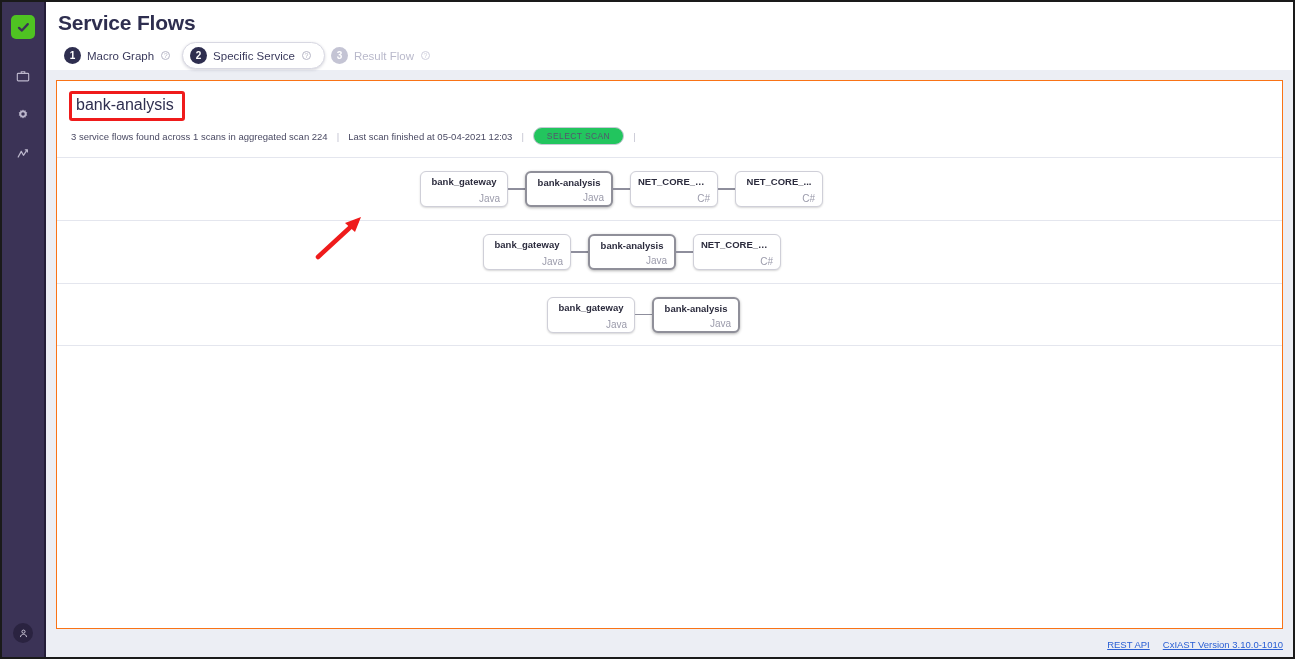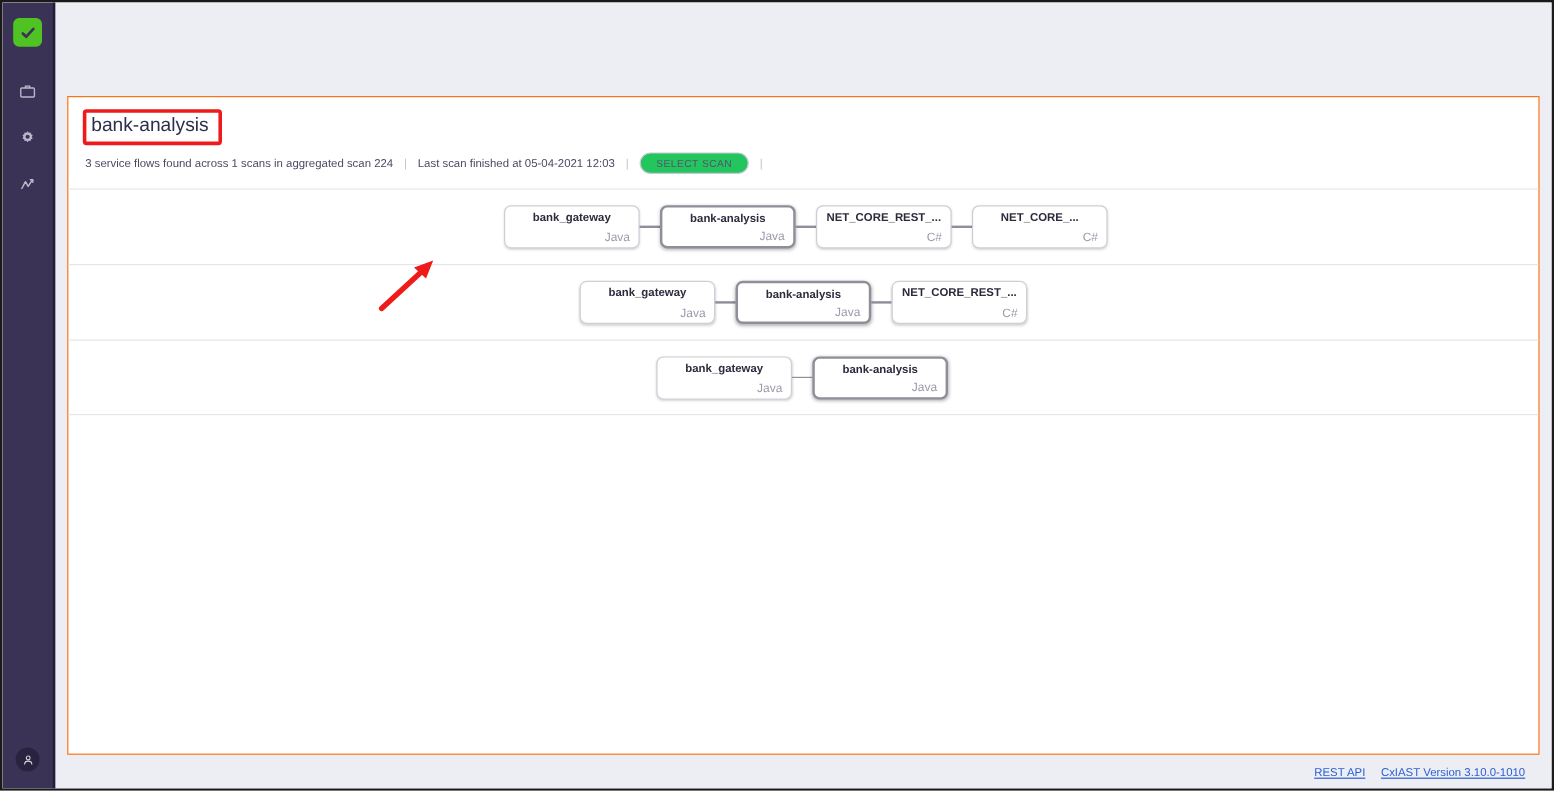--- a/index.html
+++ b/index.html
@@ -203,21 +203,21 @@
     align-items: center;
     position: relative;
   }
   .flow-row:last-child { border-bottom: 1px solid #e4e6ee; }
   .flow-inner {
     display: flex;
     align-items: center;
     position: absolute;
   }
   .node {
-    width: 113px;
+    width: 88px;
     height: 36px;
     border-radius: 6px;
     background: #ffffff;
     border: 1px solid #cfcfd8;
     box-shadow: 0 1px 2px rgba(0,0,0,0.16);
     padding: 4px 7px 3px 7px;
     display: flex;
     flex-direction: column;
     justify-content: space-between;
     cursor: pointer;
@@ -254,21 +254,21 @@
     position: absolute;
     left: 255px;
     top: 132px;
     pointer-events: none;
     z-index: 20;
   }
 
   
   #footer {
     position: absolute;
-    left: 0; right: 22px;
+    left: 0; right: 10px;
     bottom: 2px;
     height: 22px;
     display: flex;
     align-items: center;
     justify-content: flex-end;
     gap: 13px;
     font-size: 9.5px;
   }
   #footer a {
     color: #2a5fd4;
@@ -314,20 +314,45 @@
         <svg width="11" height="11" viewBox="0 0 16 16" fill="none" stroke="currentColor" stroke-width="1.3">
           <circle cx="8" cy="5.3" r="2.3"></circle>
           <path d="M3.6 13.2c0-2.5 2-4.1 4.4-4.1s4.4 1.6 4.4 4.1"></path>
         </svg>
       </div>
     </div>
   </div>
 
   <div id="main">
 
+    <div id="header">
+      <div id="page-title">Service Flows</div>
+
+      <div id="stepper">
+
+        <div class="step">
+          <span class="step-num">1</span>
+          <span class="step-label">Macro Graph</span>
+          <span class="help-dot">?</span>
+        </div>
+
+        <div class="step active">
+          <span class="step-num">2</span>
+          <span class="step-label">Specific Service</span>
+          <span class="help-dot">?</span>
+        </div>
+
+        <div class="step disabled">
+          <span class="step-num">3</span>
+          <span class="step-label">Result Flow</span>
+          <span class="help-dot">?</span>
+        </div>
+
+      </div>
+    </div>
 
     <div id="panel">
 
       <div id="service-name-wrap">
         <div id="service-name">bank-analysis</div>
       </div>
 
       <div id="meta-bar">
         <span>3 service flows found across 1 scans in aggregated scan 224</span>
         <span class="meta-sep">|</span>

